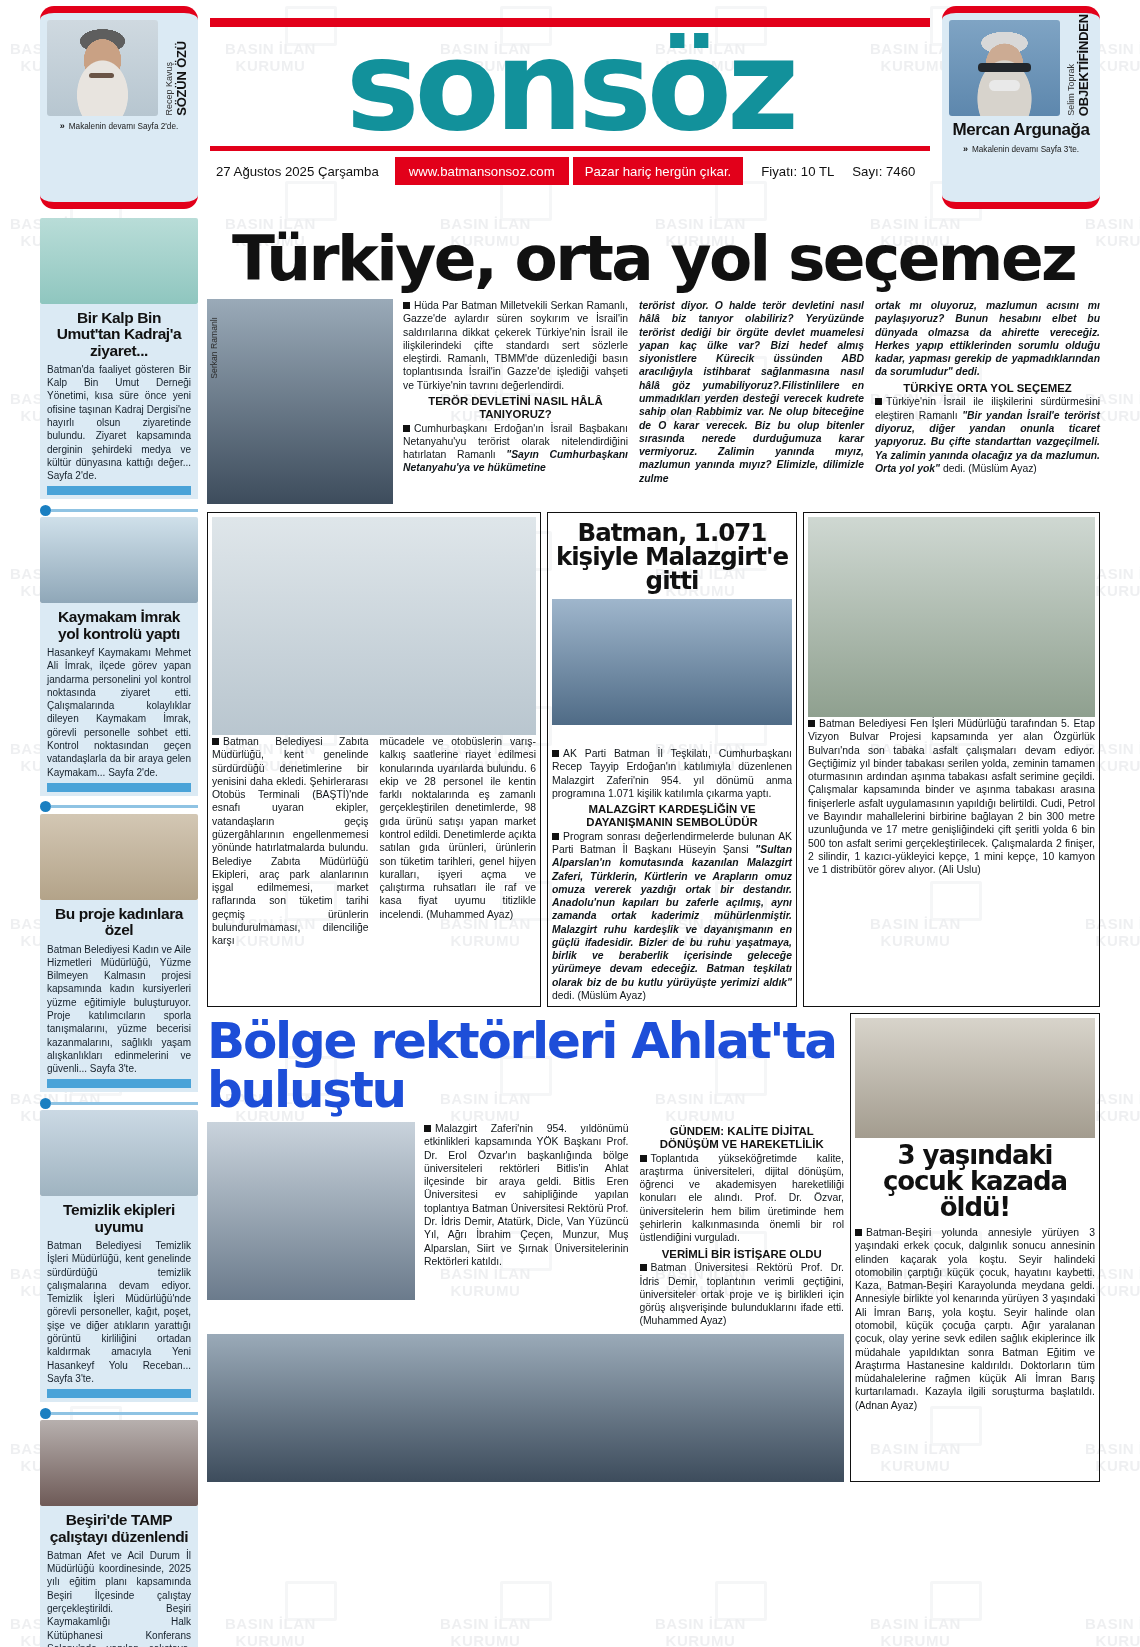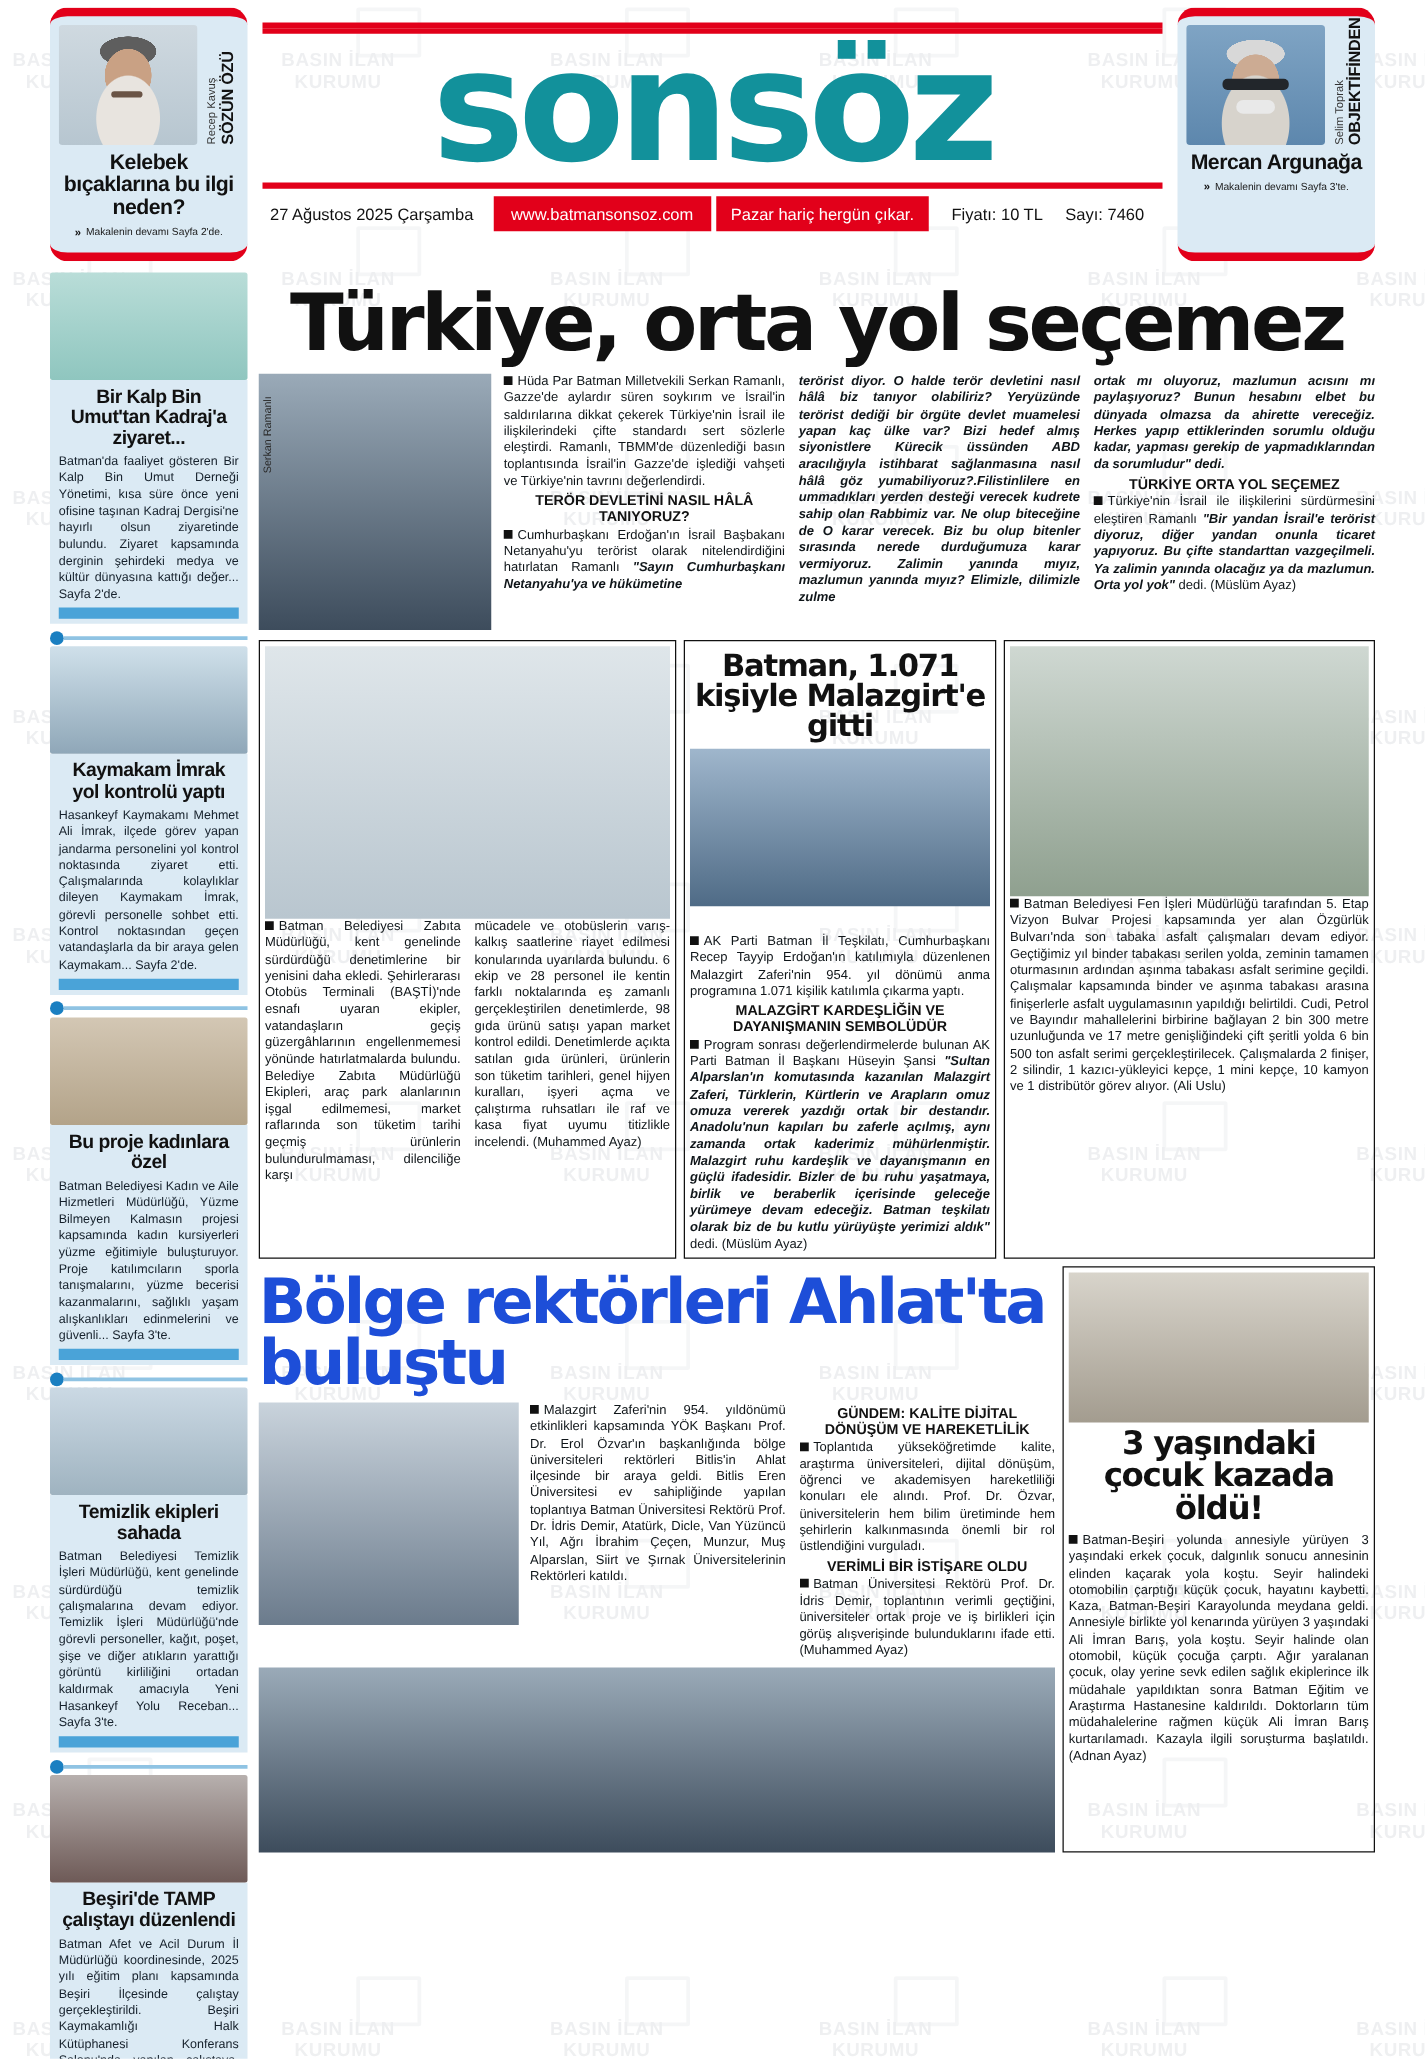--- a/index.html
+++ b/index.html
@@ -461,21 +461,20 @@
     <div class="col-card">
       <div class="cc-top">
         <div class="cc-photo">
               <div class="face1"></div>
             </div>
         <div class="cc-vert">
           <span>SÖZÜN ÖZÜ</span>
           <span class="small">Recep Kavuş</span>
         </div>
       </div>
-      <div class="cc-title">Kelebek bıçaklarına bu ilgi neden?</div>
       <div class="cc-more">
         <span class="chev">»</span>
         <span>Makalenin devamı Sayfa 2'de.</span>
       </div>
     </div>
 
     <div class="mast-center">
       <div class="mast-toprule"></div>
       <div class="mast-rule2"></div>
       <div class="logo">sonsöz</div>
@@ -542,21 +541,21 @@
               <div class="sb-bluebar"></div>
             </div>
           </div>
           <div class="sb-sep">
             <span class="dot"></span>
             <span class="line"></span>
           </div>
           <div class="sb-item">
             <div class="sb-photo ph-clean"></div>
             <div class="sb-body">
-              <div class="sb-title">Temizlik ekipleri sahada</div>
+              <div class="sb-title">Temizlik ekipleri uyumu</div>
               <div class="sb-text">Batman Belediyesi Temizlik İşleri Müdürlüğü, kent genelinde sürdürdüğü temizlik çalışmalarına devam ediyor. Temizlik İşleri Müdürlüğü'nde görevli personeller, kağıt, poşet, şişe ve diğer atıkların yarattığı görüntü kirliliğini ortadan kaldırmak amacıyla Yeni Hasankeyf Yolu Receban... Sayfa 3'te.</div>
               <div class="sb-bluebar"></div>
             </div>
           </div>
           <div class="sb-sep">
             <span class="dot"></span>
             <span class="line"></span>
           </div>
           <div class="sb-item">
             <div class="sb-photo ph-conf"></div>

